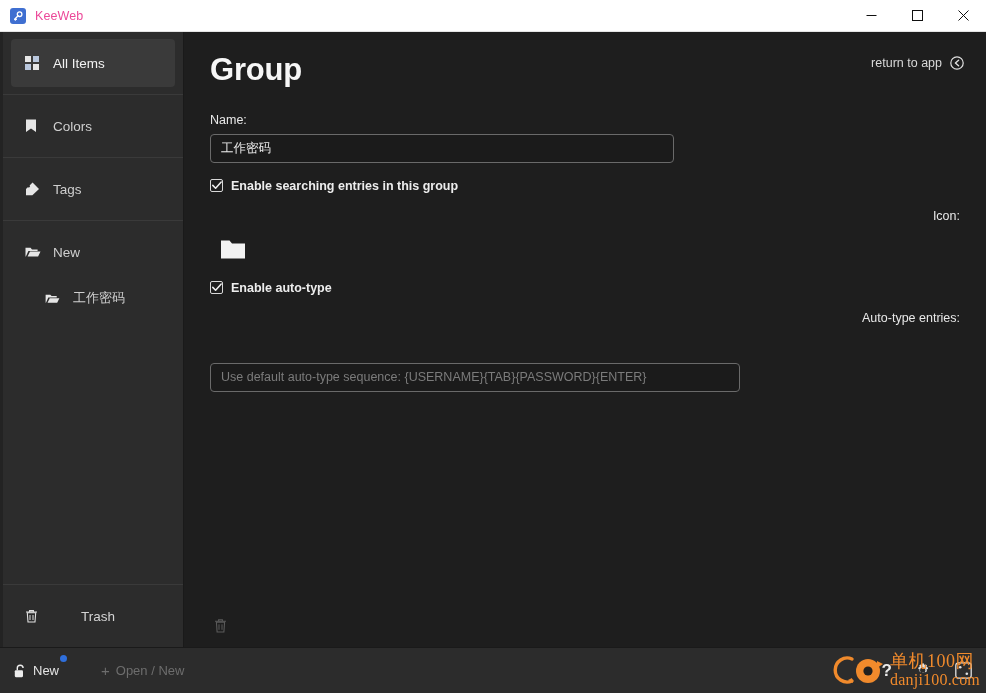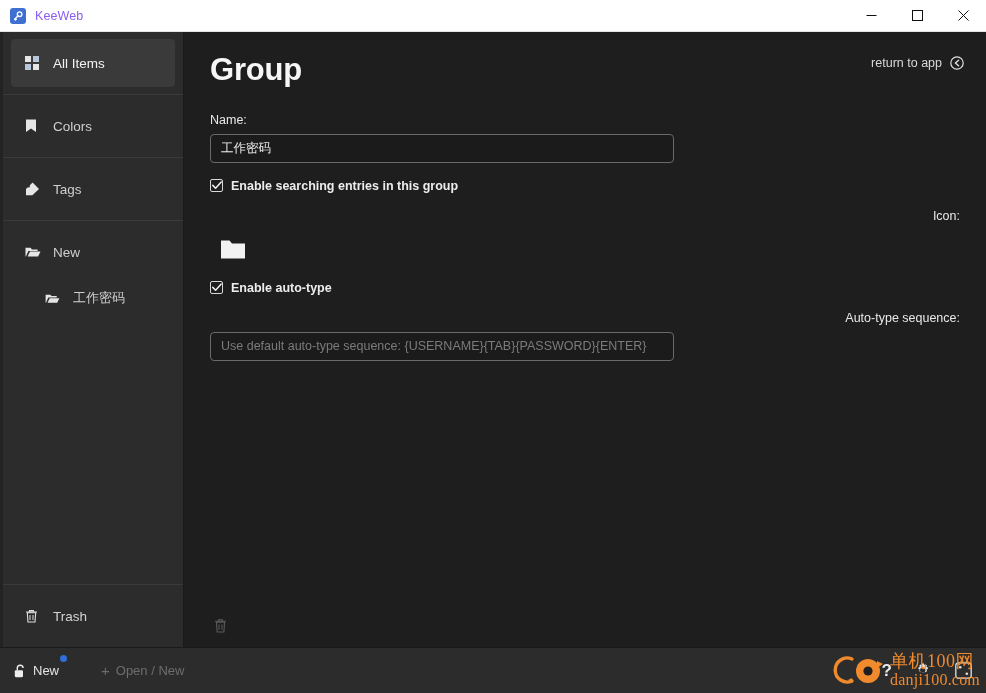--- a/index.html
+++ b/index.html
@@ -40,21 +40,21 @@
     border-radius: 3px;
     background: #3f6fd1;
     display: flex;
     align-items: center;
     justify-content: center;
     flex: 0 0 auto;
   }
   .titlebar-icon svg { display: block; }
   .titlebar-title {
     font-size: 12.5px;
-    color: #8b5cf6;
+    color: #ec4899;
     letter-spacing: .1px;
   }
   .titlebar-spacer { flex: 1 1 auto; }
   .winbtn {
     width: 46px;
     height: 31px;
     display: flex;
     align-items: center;
     justify-content: center;
     color: #101010;
@@ -120,20 +120,21 @@
     color: #f2f2f2;
   }
   .menu-item.sub {
     margin-left: 28px;
     margin-top: 0;
     height: 30px;
     font-size: 13px;
   }
   .menu-item.trash {
     color: #d4d4d4;
+    gap: 28px;
   }
   .sidebar-bottom {
     flex: 0 0 auto;
     border-top: 1px solid #3a3a3a;
   }
 
   
   .main {
     flex: 1 1 auto;
     background: #1e1e1e;
@@ -185,21 +186,21 @@
     background: #1b1b1b;
     border: 1px solid #6a6a6a;
     border-radius: 4px;
     color: #eaeaea;
     font-size: 12.5px;
     font-family: "Liberation Sans", sans-serif;
     padding: 0 10px;
     outline: none;
   }
   .text-input::placeholder { color: #7b7b7b; }
-  .text-input.wide { width: 464px; }
+  .text-input.wide { width: 530px; margin-top: 31px; }
 
   .check-row {
     display: flex;
     align-items: center;
     margin: 16px 0 0 0;
   }
   .checkbox {
     width: 13px;
     height: 13px;
     box-sizing: border-box;
@@ -492,21 +493,21 @@
 
         <div class="check-row">
           <span class="checkbox">
             <svg width="10" height="9" viewBox="0 0 10 9">
               <path d="M0.8 4.4 L3.6 7.2 L9.2 1.0" fill="none" stroke="#f0f0f0" stroke-width="1.5" stroke-linecap="round" stroke-linejoin="round"></path>
             </svg>
           </span>
           <span class="check-label">Enable auto-type</span>
         </div>
 
-        <div class="field-label icon-label">Auto-type sequence:</div>
+        <div class="field-label icon-label">Auto-type entries:</div>
         <input class="text-input wide" type="text" placeholder="Use default auto-type sequence: {USERNAME}{TAB}{PASSWORD}{ENTER}" style="">
 
       </div>
 
       <div class="delete-bar">
         <span class="del-icon">
           <svg width="13" height="15" viewBox="0 0 13 15">
             <path d="M1 3.2 H12 M4.6 3.2 V1.7 H8.4 V3.2" stroke="#5a5a5a" stroke-width="1.1" fill="none"></path>
             <path d="M2.4 4.1 H10.6 L9.9 14 H3.1 Z" fill="none" stroke="#5a5a5a" stroke-width="1.1"></path>
             <path d="M5 6.3 V11.8 M8 6.3 V11.8" stroke="#5a5a5a" stroke-width="1"></path>

